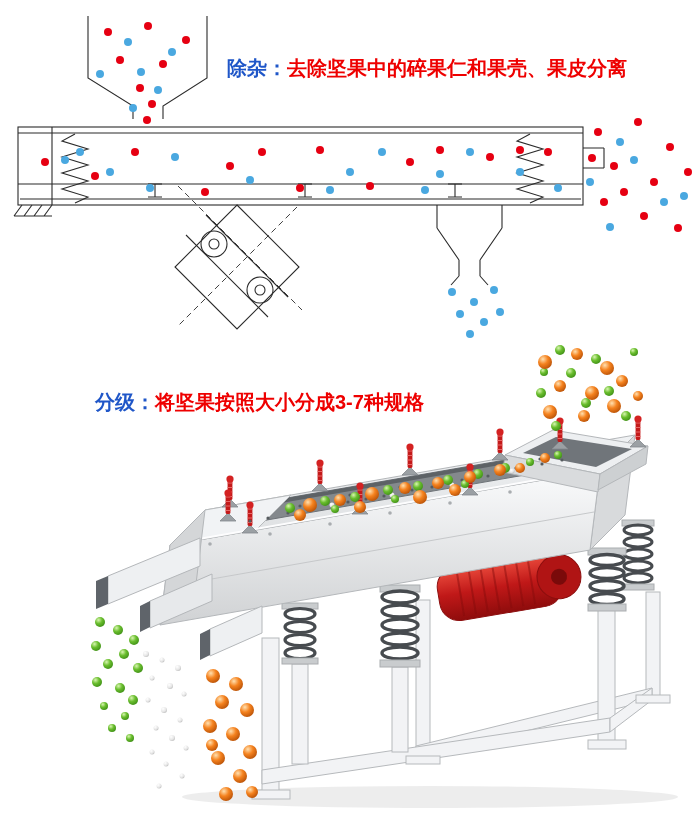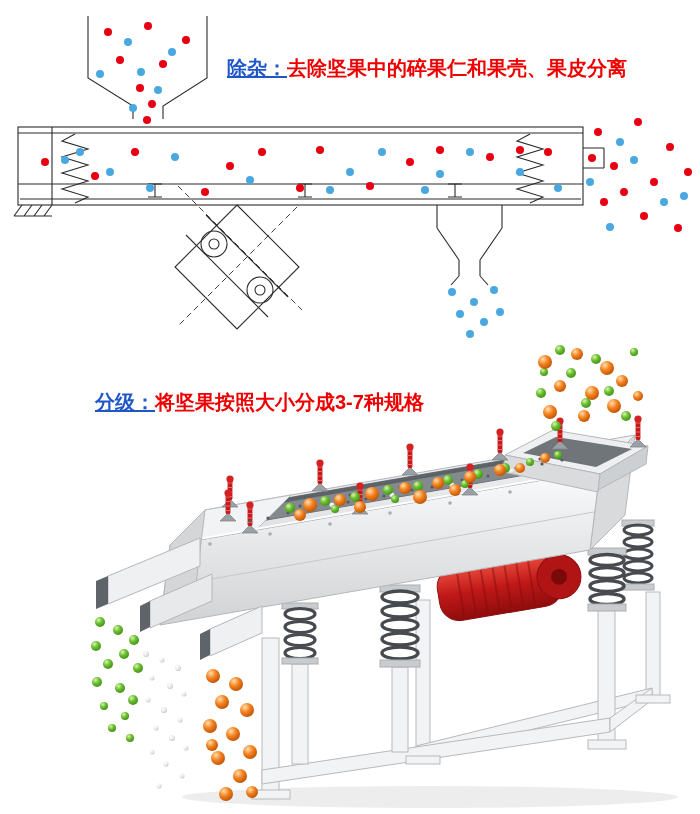--- a/index.html
+++ b/index.html
@@ -1,20 +1,20 @@
 <!DOCTYPE html>
 <html style="--label_blue: #1f56c8; --caption_red: #ee0000; --dot_red: #e60012; --dot_blue: #4aa8e0; --ball_orange: #f5821e; --ball_green: #5cb428; --machine_red: #c41a1a;"><head>
 <meta charset="utf-8">
 <style>
   html,body{margin:0;padding:0;background:#ffffff;}
   .canvas{position:relative;width:700px;height:814px;background:#ffffff;overflow:hidden;
           font-family:"Liberation Sans","DejaVu Sans",sans-serif;}
   .layer{position:absolute;left:0;top:0;width:700px;height:814px;display:block;}
   .caption{position:absolute;font-size:20px;font-weight:bold;white-space:nowrap;line-height:1;}
-  .caption .lbl{color:var(--label_blue,#1f56c8);text-decoration:underline;}
+  .caption .lbl{color:var(--label_blue,#1f56c8);}
   .caption .txt{color:var(--caption_red,#ee0000);}
   .caption-top{left:227px;top:58px;}
   .caption-bottom{left:95px;top:392px;}
 </style>
 </head>
 <body>
 
 <div class="canvas">
 
   <svg class="layer" viewBox="0 0 700 814">

